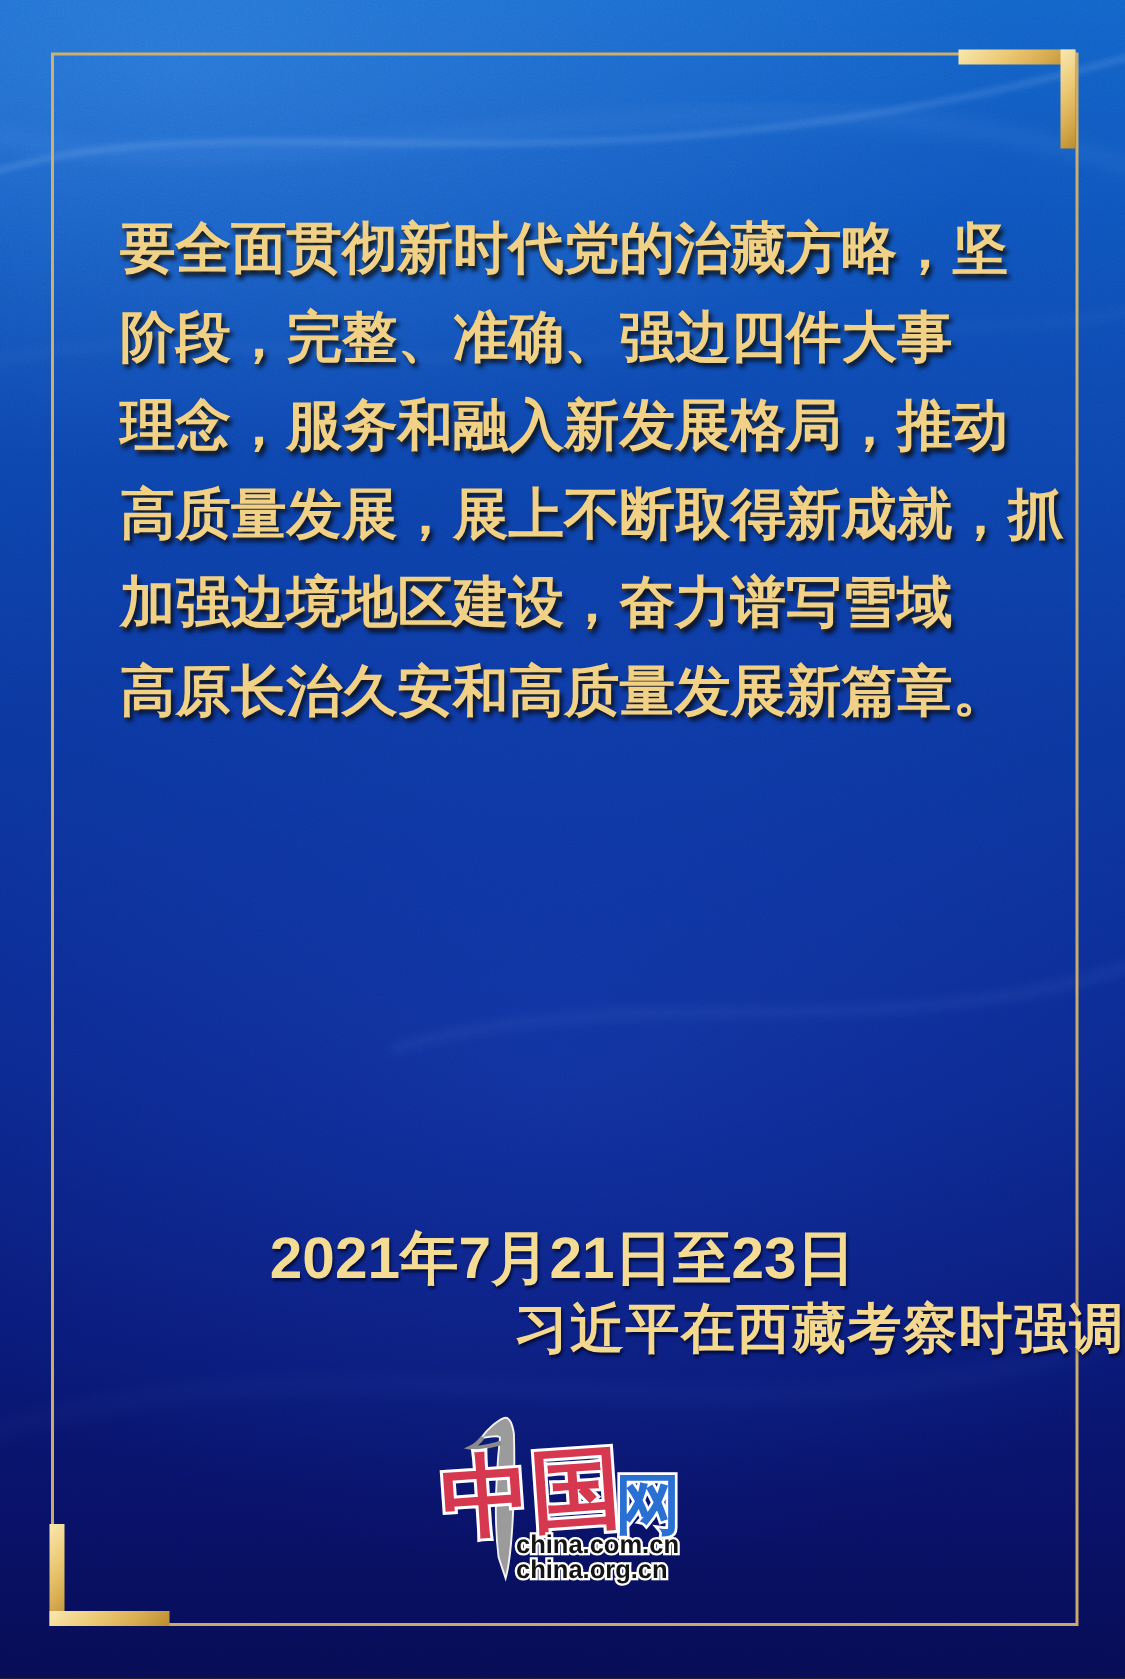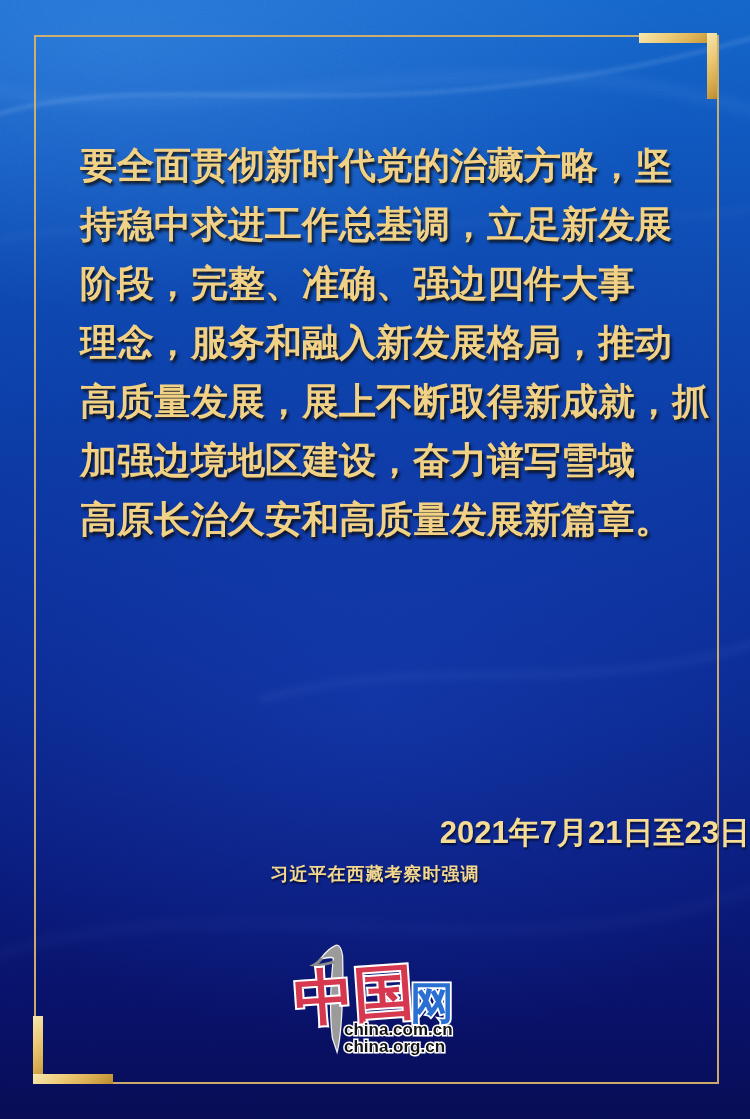--- a/index.html
+++ b/index.html
@@ -21,27 +21,27 @@
   .bar.tr-v{left:707px;top:33px;width:10px;height:66px;}
   .bar.bl-v{left:33px;top:1016px;width:10px;height:68px;}
   .bar.bl-h{left:33px;top:1074px;width:80px;height:10px;}
   .quote{position:absolute;left:80px;top:136px;width:640px;}
   .qline{
     white-space:nowrap;height:59px;line-height:59px;
     font-size:37px;font-weight:bold;color:#f0d186;letter-spacing:0px;
     text-shadow:2px 3px 3px rgba(8,6,2,0.75), 0 1px 0 rgba(95,62,10,0.55);
   }
   .date-line{
-    position:absolute;left:0;right:0;top:812px;text-align:right;
-    font-size:31px;font-weight:600;color:#f5dc95;
+    position:absolute;left:0;right:0;top:812px;text-align:center;
+    font-size:39px;font-weight:600;color:#f5dc95;
     text-shadow:1px 2px 2px rgba(0,0,15,0.65);
   }
   .speaker-line{
-    position:absolute;left:0;right:0;top:862px;text-align:center;
-    font-size:18px;font-weight:bold;color:#f3d88e;letter-spacing:1px;
+    position:absolute;left:0;right:0;top:862px;text-align:right;
+    font-size:36px;font-weight:bold;color:#f3d88e;letter-spacing:1px;
     text-shadow:1px 2px 2px rgba(0,0,15,0.65);
   }
   .logo{position:absolute;left:292px;top:942px;width:175px;height:118px;}
 </style>
 </head>
 <body>
 
 <div class="poster">
 
   <svg class="bg-fx" viewBox="0 0 750 1119" xmlns="http://www.w3.org/2000/svg">
@@ -72,21 +72,20 @@
   </svg>
 
   <div class="frame"></div>
   <div class="bar tr-h"></div>
   <div class="bar tr-v"></div>
   <div class="bar bl-v"></div>
   <div class="bar bl-h"></div>
 
   <div class="quote">
     <div class="qline">要全面贯彻新时代党的治藏方略，坚</div>
-    <div class="qline">持稳中求进工作总基调，立足新发展</div>
     <div class="qline">阶段，完整、准确、强边四件大事</div>
     <div class="qline">理念，服务和融入新发展格局，推动</div>
     <div class="qline">高质量发展，展上不断取得新成就，抓</div>
     <div class="qline">加强边境地区建设，奋力谱写雪域</div>
     <div class="qline">高原长治久安和高质量发展新篇章。</div>
   </div>
 
   <div class="date-line">2021年7月21日至23日</div>
   <div class="speaker-line">习近平在西藏考察时强调</div>
 

